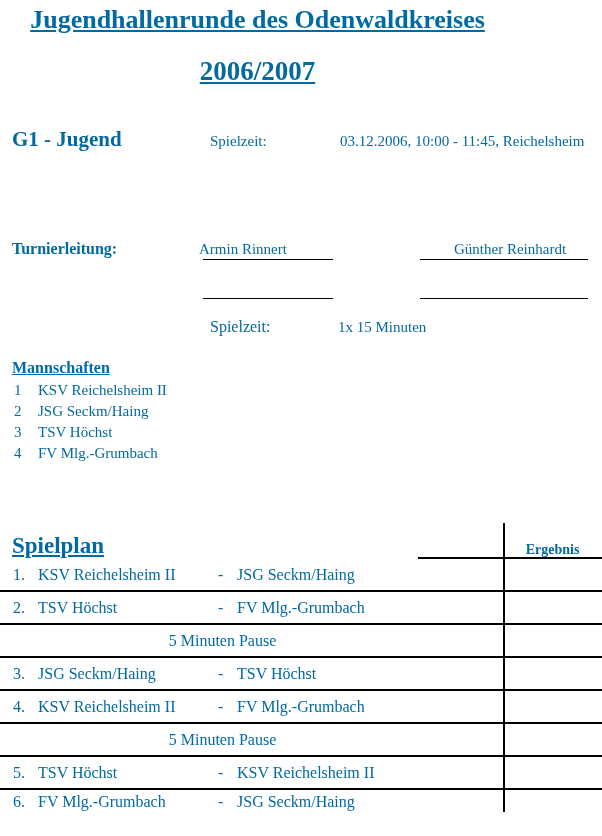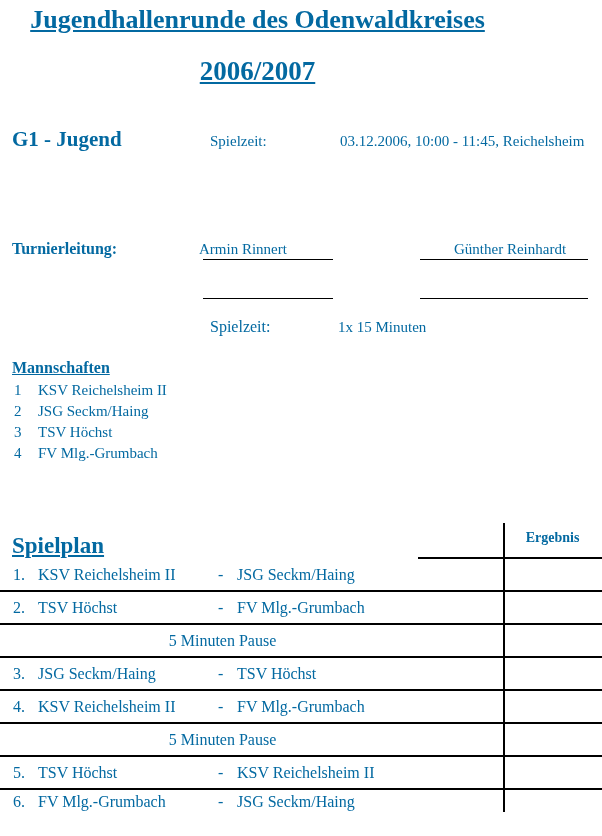--- a/index.html
+++ b/index.html
@@ -61,21 +61,21 @@
   .team-item { position: relative; height: 21px; font-size: 15px; }
   .team-num { position: absolute; left: 14px; }
   .team-name { position: absolute; left: 38px; white-space: nowrap; }
 
   
   .spielplan-heading {
     left: 12px; top: 533px;
     font-size: 23px; font-weight: bold; text-decoration: underline;
   }
   .ergebnis-header {
-    left: 503px; top: 530px; width: 99px;
+    left: 503px; top: 542px; width: 99px;
     text-align: center; font-size: 14px; font-weight: bold;
   }
   .ergebnis-vline {
     left: 503px; top: 523px; width: 2px; height: 289px; background: #000;
   }
   .header-hline {
     left: 418px; top: 557px; width: 184px; height: 2px; background: #000;
   }
   .sp-row {
     left: 0; width: 602px; height: 33px;

